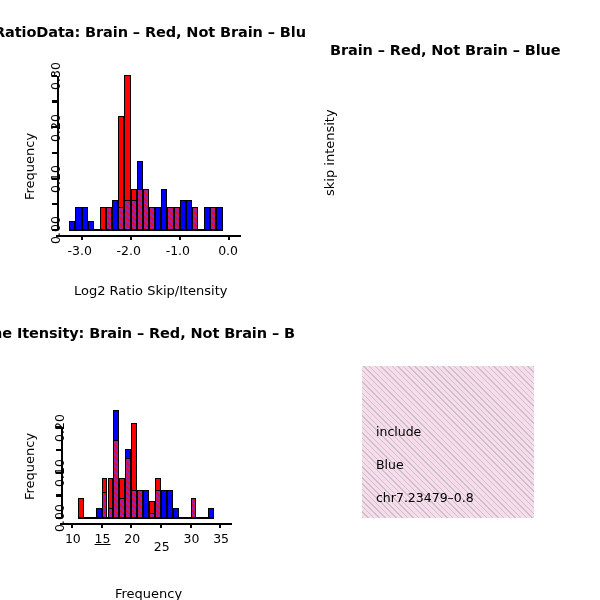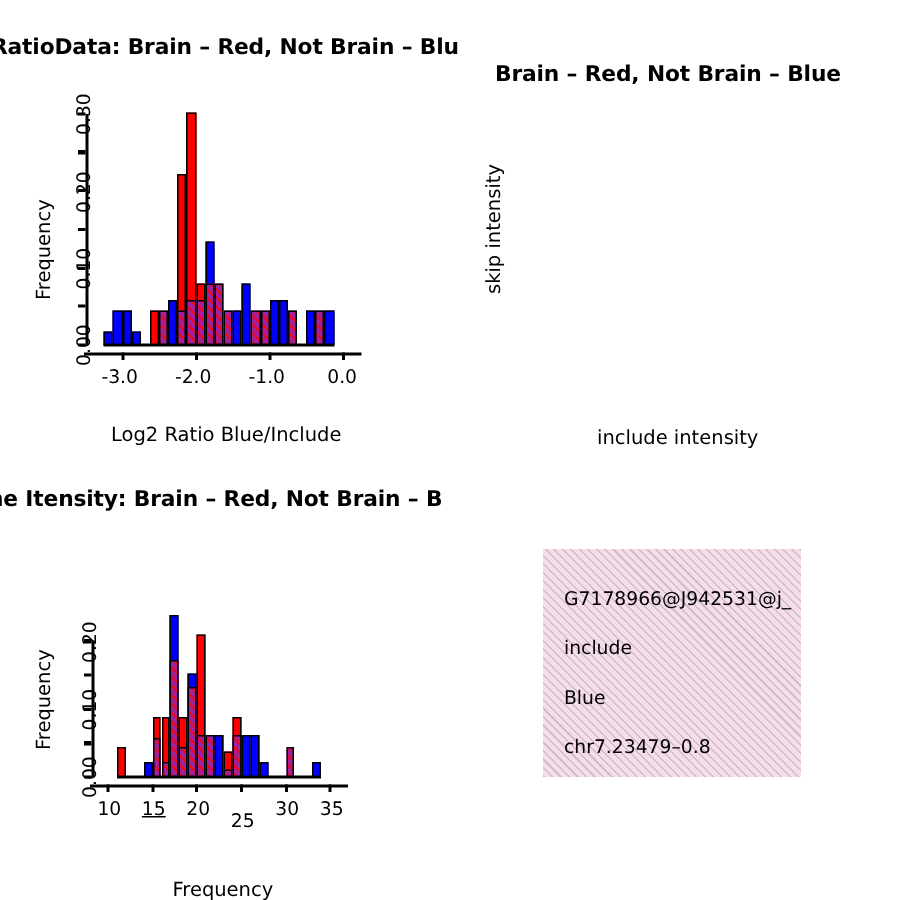--- a/index.html
+++ b/index.html
@@ -89,21 +89,21 @@
   .info-line.pval { color: #cc1111; }
 </style>
 </head>
 <body>
 
 <div id="root">
 
   <div class="panel" style="left:0px; top:0px; width:300px; height:305px;">
     <div class="plot-title" style="left:-6px; top:24px;">RatioData: Brain – Red, Not Brain – Blu</div>
     <div class="axis-title vert" style="left:22px; top:200px;">Frequency</div>
-    <div class="axis-title" style="left:74px; top:283px;">Log2 Ratio Blue/Include</div>
+    <div class="axis-title" style="left:74px; top:283px;">Log2 Ratio Skip/Itensity</div>
     <div id="ratio-plotarea" style="position:absolute; left:0; top:0; width:300px; height:305px;">
         <div class="axis-line" style="left: 57px; top: 75.7143px; width: 2.2px; height: 154.286px;"></div>
         <div class="tick" style="left: 52px; top: 229px; width: 5px; height: 2.2px;"></div>
         <div class="tick-label vert" style="left: 48px; top: 244.4px;">0.00</div>
         <div class="tick" style="left: 52px; top: 203.286px; width: 5px; height: 2.2px;"></div>
         <div class="tick" style="left: 52px; top: 177.571px; width: 5px; height: 2.2px;"></div>
         <div class="tick-label vert" style="left: 48px; top: 192.971px;">0.10</div>
         <div class="tick" style="left: 52px; top: 151.857px; width: 5px; height: 2.2px;"></div>
         <div class="tick" style="left: 52px; top: 126.143px; width: 5px; height: 2.2px;"></div>
         <div class="tick-label vert" style="left: 48px; top: 141.543px;">0.20</div>
@@ -146,21 +146,20 @@
         <div class="bar blue" style="left: 204.141px; top: 206.857px; width: 6.12676px; height: 23.1429px; z-index: 86;"></div>
         <div class="bar blue" style="left: 216.394px; top: 206.857px; width: 6.12676px; height: 23.1429px; z-index: 86;"></div>
         <div class="bar blue" style="left: 69.3521px; top: 220.743px; width: 6.12676px; height: 9.25714px; z-index: 95;"></div>
         <div class="bar blue" style="left: 87.7324px; top: 220.743px; width: 6.12676px; height: 9.25714px; z-index: 95;"></div>
       </div>
   </div>
 
   <div class="panel" style="left:300px; top:0px; width:300px; height:305px;">
     <div class="plot-title" style="left:30px; top:24px;margin-top:18px;">Brain – Red, Not Brain – Blue</div>
     <div class="axis-title vert" style="left:22px; top:196px;">skip intensity</div>
-    <div class="axis-title" style="left:98px; top:285px;">include intensity</div>
     <div id="scatter-plotarea" style="position:absolute; left:0; top:0; width:300px; height:305px;"></div>
   </div>
 
   <div class="panel" style="left:0px; top:305px; width:300px; height:295px;">
     <div class="plot-title" style="left:-8px; top:20px;">ne Itensity: Brain – Red, Not Brain – B</div>
     <div class="axis-title vert" style="left:22px; top:195px;">Frequency</div>
     <div class="axis-title" style="left:115px; top:281px;">Frequency</div>
     <div id="gene-plotarea" style="position:absolute; left:0; top:0; width:300px; height:295px;">
         <div class="axis-line" style="left: 61px; top: 122.388px; width: 2.2px; height: 90.6122px;"></div>
         <div class="tick" style="left: 56px; top: 212px; width: 5px; height: 2.2px;"></div>
@@ -207,20 +206,19 @@
         <div class="bar red" style="left: 149px; top: 195.784px; width: 5.92857px; height: 17.2163px; z-index: 89;"></div>
         <div class="bar purple" style="left: 107.5px; top: 203.033px; width: 5.92857px; height: 9.96735px; z-index: 93;"></div>
         <div class="bar blue" style="left: 95.6429px; top: 203.033px; width: 5.92857px; height: 9.96735px; z-index: 93;"></div>
         <div class="bar blue" style="left: 172.714px; top: 203.033px; width: 5.92857px; height: 9.96735px; z-index: 93;"></div>
         <div class="bar blue" style="left: 208.286px; top: 203.033px; width: 5.92857px; height: 9.96735px; z-index: 93;"></div>
         <div class="bar purple" style="left: 149px; top: 207.563px; width: 5.92857px; height: 5.43673px; z-index: 96;"></div>
       </div>
   </div>
 
   <div class="info-panel" style="left:362px; top:366px; width:172px; height:152px;">
-    <div class="info-line" style="left:14px; top:25px;">G7178966@J942531@j_</div>
     <div class="info-line" style="left:14px; top:58px;">include</div>
     <div class="info-line" style="left:14px; top:91px;">Blue</div>
     <div class="info-line" style="left:14px; top:124px;">chr7.23479–0.8</div>
     <div class="info-line pval" style="left:14px; top:150px;">Pval: 2.000000</div>
   </div>
 
 </div>
 
 </body></html>

